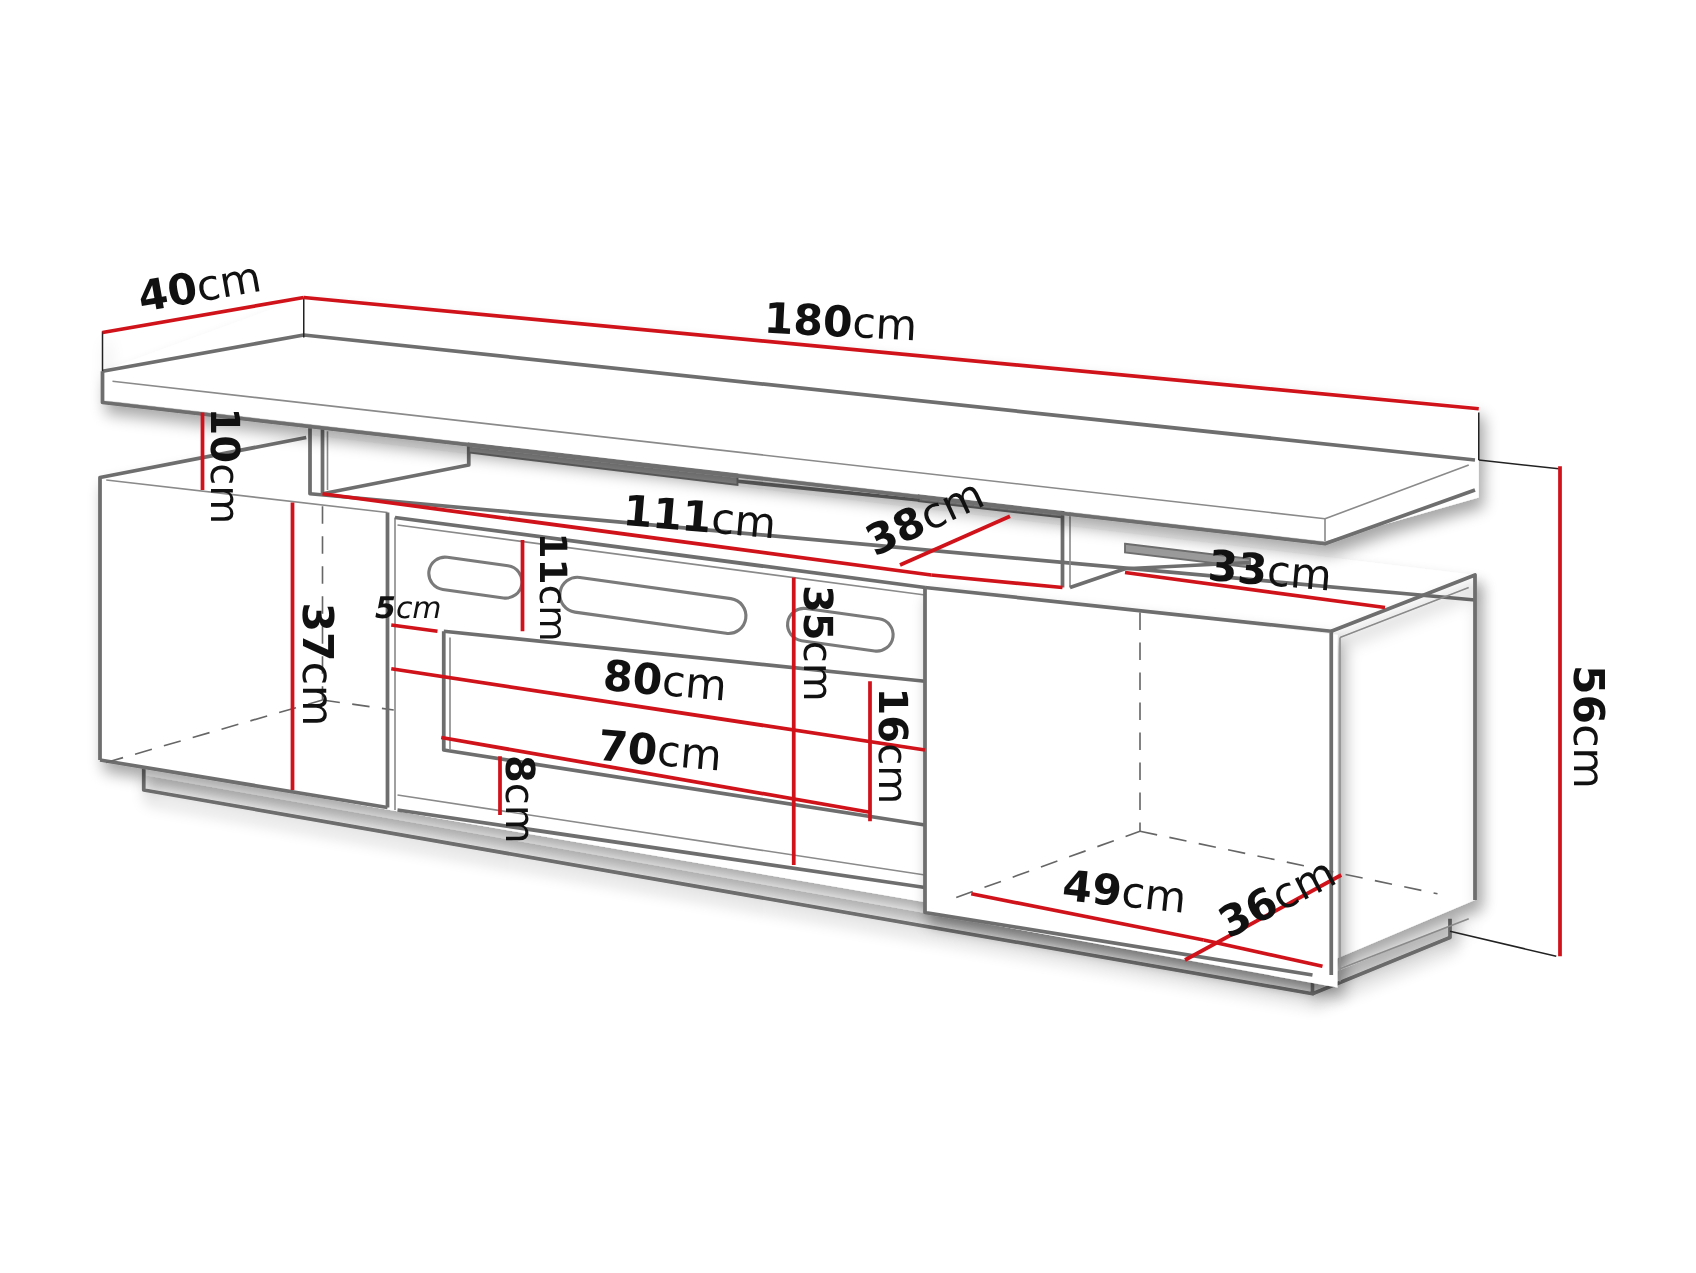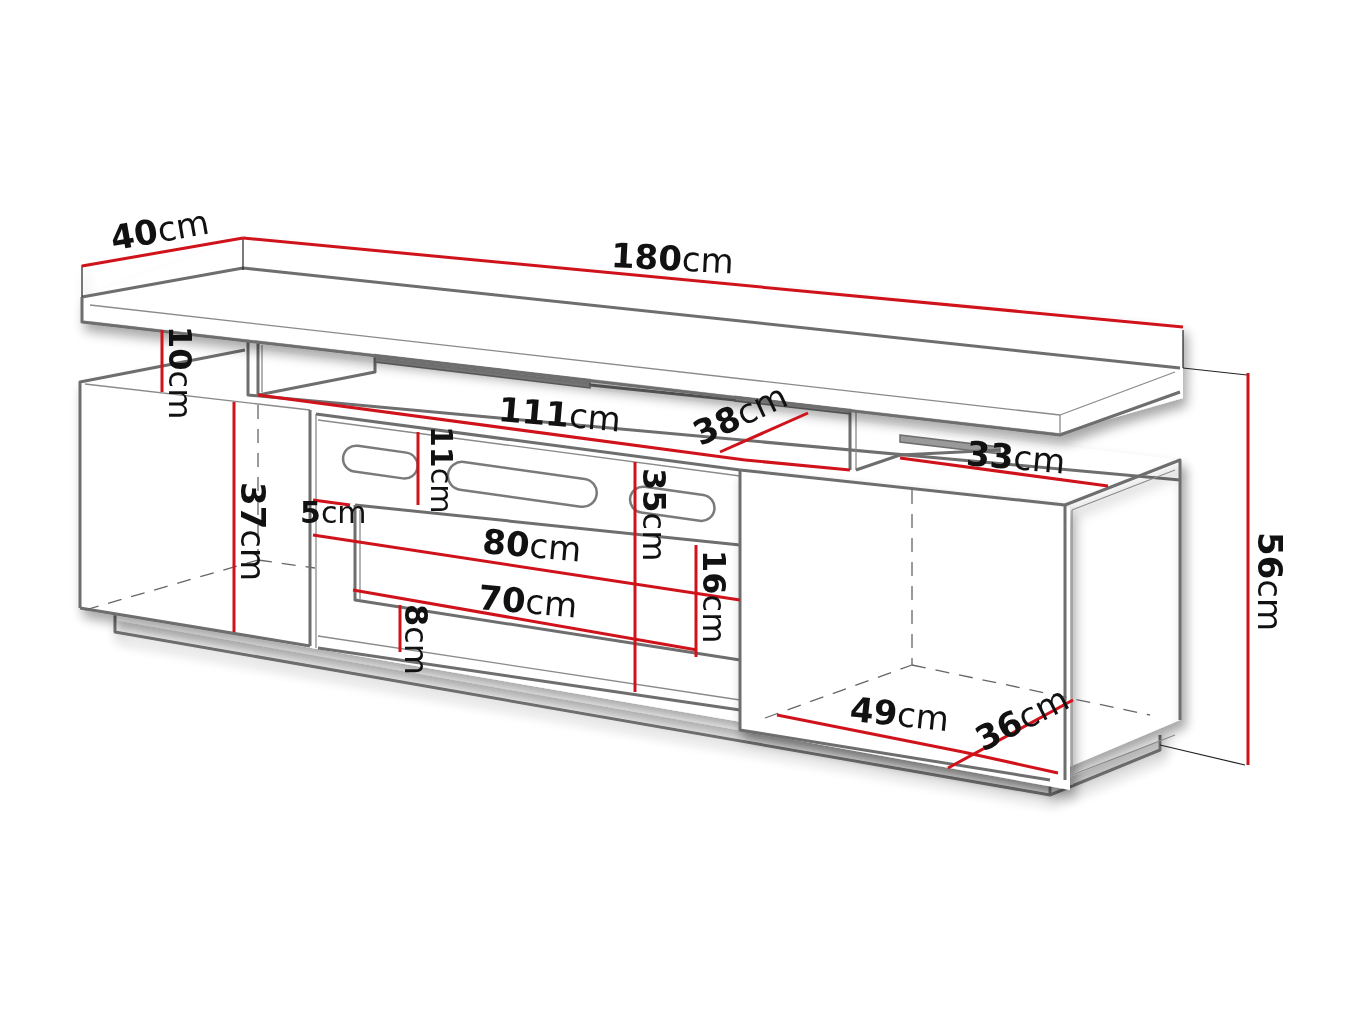--- a/index.html
+++ b/index.html
@@ -156,21 +156,21 @@
   </div>
   <div class="lbl" style="left:968px; top:436px; font-size:34px; transform:rotate(5deg);">
     <span class="num">33</span><span class="unit">cm</span>
   </div>
   <div class="lbl" style="left:1287px; top:532px; font-size:34px; transform:rotate(90deg);">
     <span class="num">56</span><span class="unit">cm</span>
   </div>
   <div class="lbl" style="left:270px; top:482px; font-size:34px; transform:rotate(90deg);">
     <span class="num">37</span><span class="unit">cm</span>
   </div>
-  <div class="lbl" style="left:300px; top:498px; font-size:30px;">
+  <div class="lbl" style="left:300px; top:474px; font-size:24px;font-style:italic;">
     <span class="num">5</span><span class="unit">cm</span>
   </div>
   <div class="lbl" style="left:456px; top:426px; font-size:30px; transform:rotate(90deg);">
     <span class="num">11</span><span class="unit">cm</span>
   </div>
   <div class="lbl" style="left:670px; top:468px; font-size:32px; transform:rotate(90deg);">
     <span class="num">35</span><span class="unit">cm</span>
   </div>
   <div class="lbl" style="left:484px; top:524px; font-size:34px; transform:rotate(5deg);">
     <span class="num">80</span><span class="unit">cm</span>

